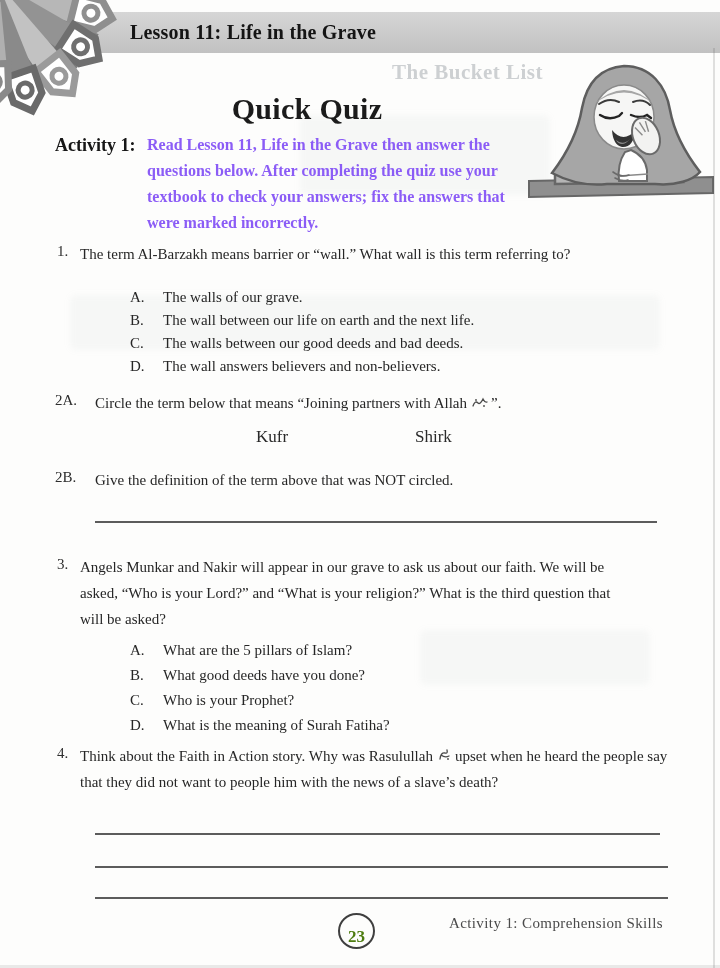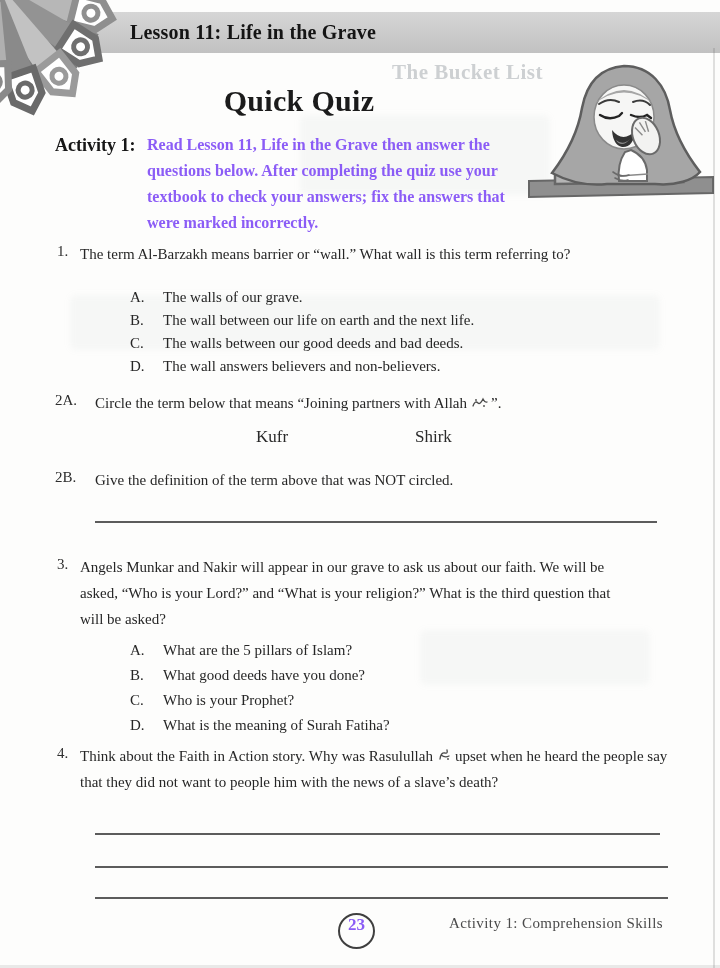--- a/index.html
+++ b/index.html
@@ -23,21 +23,21 @@
   
   .ornament{position:absolute;left:0;top:0;}
 
   
   .ghost-title{position:absolute;left:392px;top:60px;font-size:21px;font-weight:bold;
     color:rgba(125,133,142,.38);filter:blur(.7px);letter-spacing:.5px;}
   .ghost-smudge{position:absolute;background:rgba(140,146,152,.06);filter:blur(3px);
     border-radius:6px;}
 
   
-  .quiz-title{position:absolute;left:130px;top:76px;width:322px;margin:8px;
+  .quiz-title{position:absolute;left:130px;top:76px;width:322px;margin:16px;
     text-align:center;font-size:30px;font-weight:bold;color:#1b1b1b;letter-spacing:.3px;}
 
   
   .girl{position:absolute;left:527px;top:60px;}
 
   
   .activity{position:absolute;left:55px;top:132px;width:480px;display:flex;}
   .activity-label{font-size:18px;font-weight:bold;color:#161616;width:92px;
     flex:0 0 92px;line-height:26px;}
   .activity-text{font-size:16px;font-weight:bold;color:#8b5cf6;line-height:26px;
@@ -54,22 +54,22 @@
   .lh25{line-height:25px;}
   .terms{position:absolute;top:427px;left:0;width:720px;font-size:17px;color:#2a2a2a;}
   .term-kufr{position:absolute;left:224px;margin-left:32px;}
   .term-shirk{position:absolute;left:415px;}
   .ans-line{position:absolute;border-bottom:2px solid #5c5c5c;height:0;}
   .callig{display:inline-block;vertical-align:-2px;margin:0 3px 0 4px;}
 
   
   .page-circle{position:absolute;left:338px;top:913px;width:37px;height:36px;
     border:2px solid #3f3f3f;border-radius:50%;box-sizing:border-box;
-    display:flex;align-items:flex-start;justify-content:center;
-    font-size:17px;font-weight:bold;color:#8b5cf6;}
+    display:flex;align-items:flex-end;justify-content:center;
+    font-size:17px;font-weight:bold;color:#4d7c0f;}
   .footer-label{position:absolute;right:57px;top:915px;font-size:15px;
     color:#4a4a4a;letter-spacing:.4px;}
 </style>
 </head>
 <body>
 
 <div class="page">
 
   <div class="header-bar">
     <span class="header-title">Lesson 11:  Life in the Grave</span>

